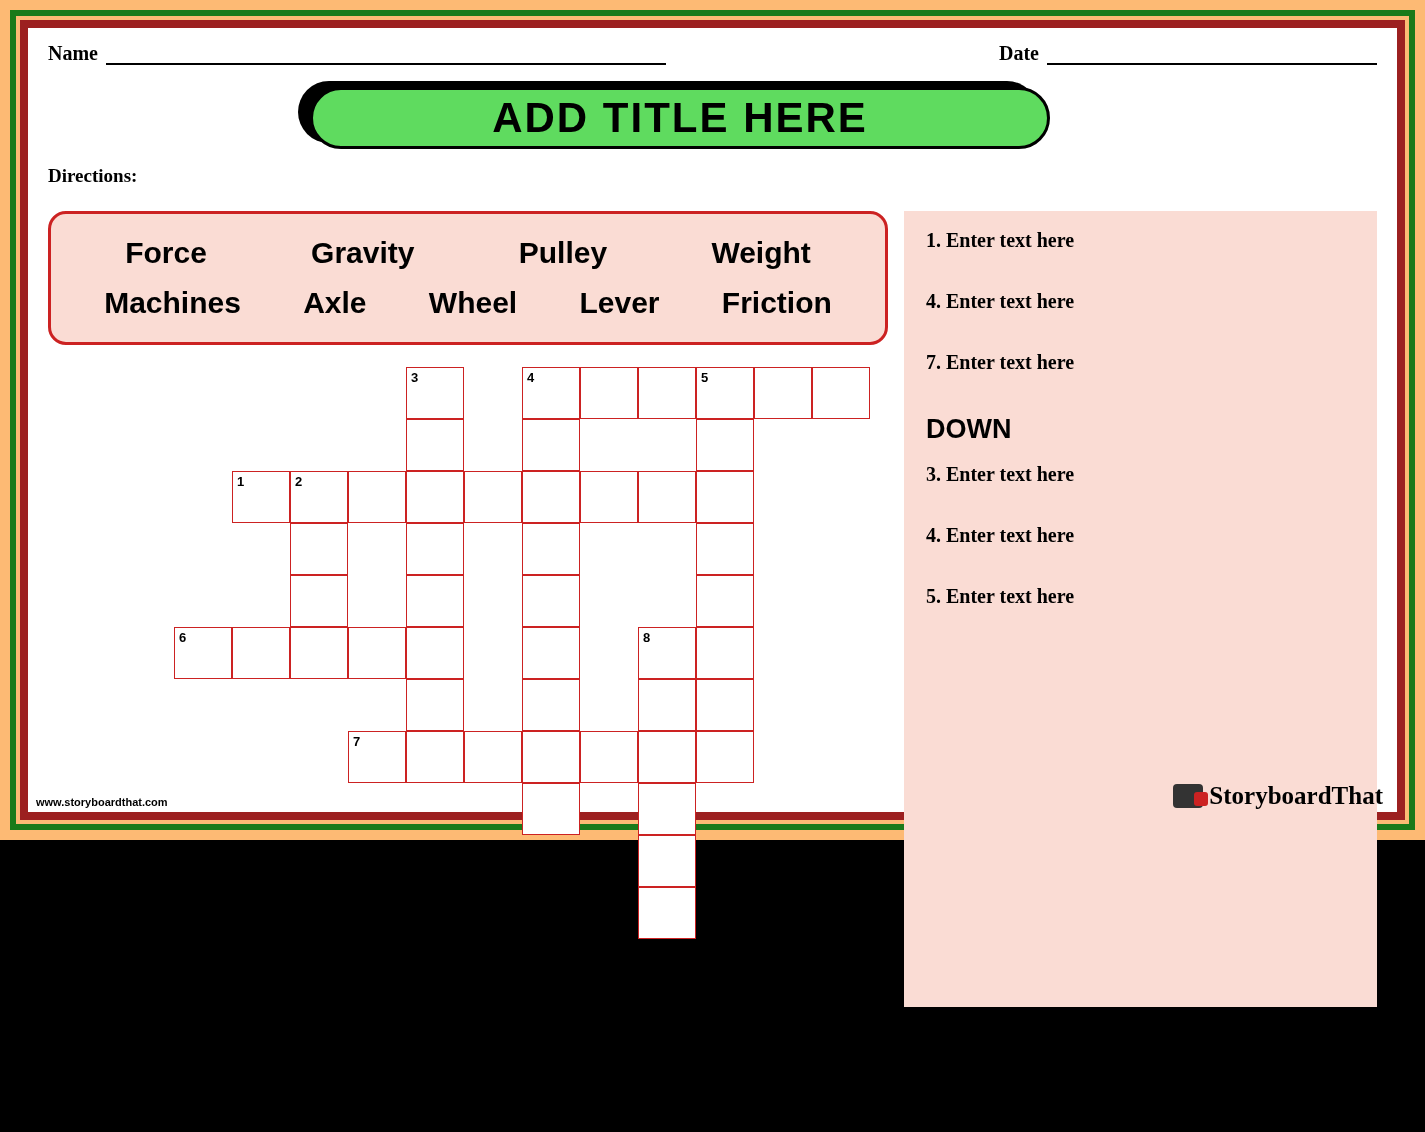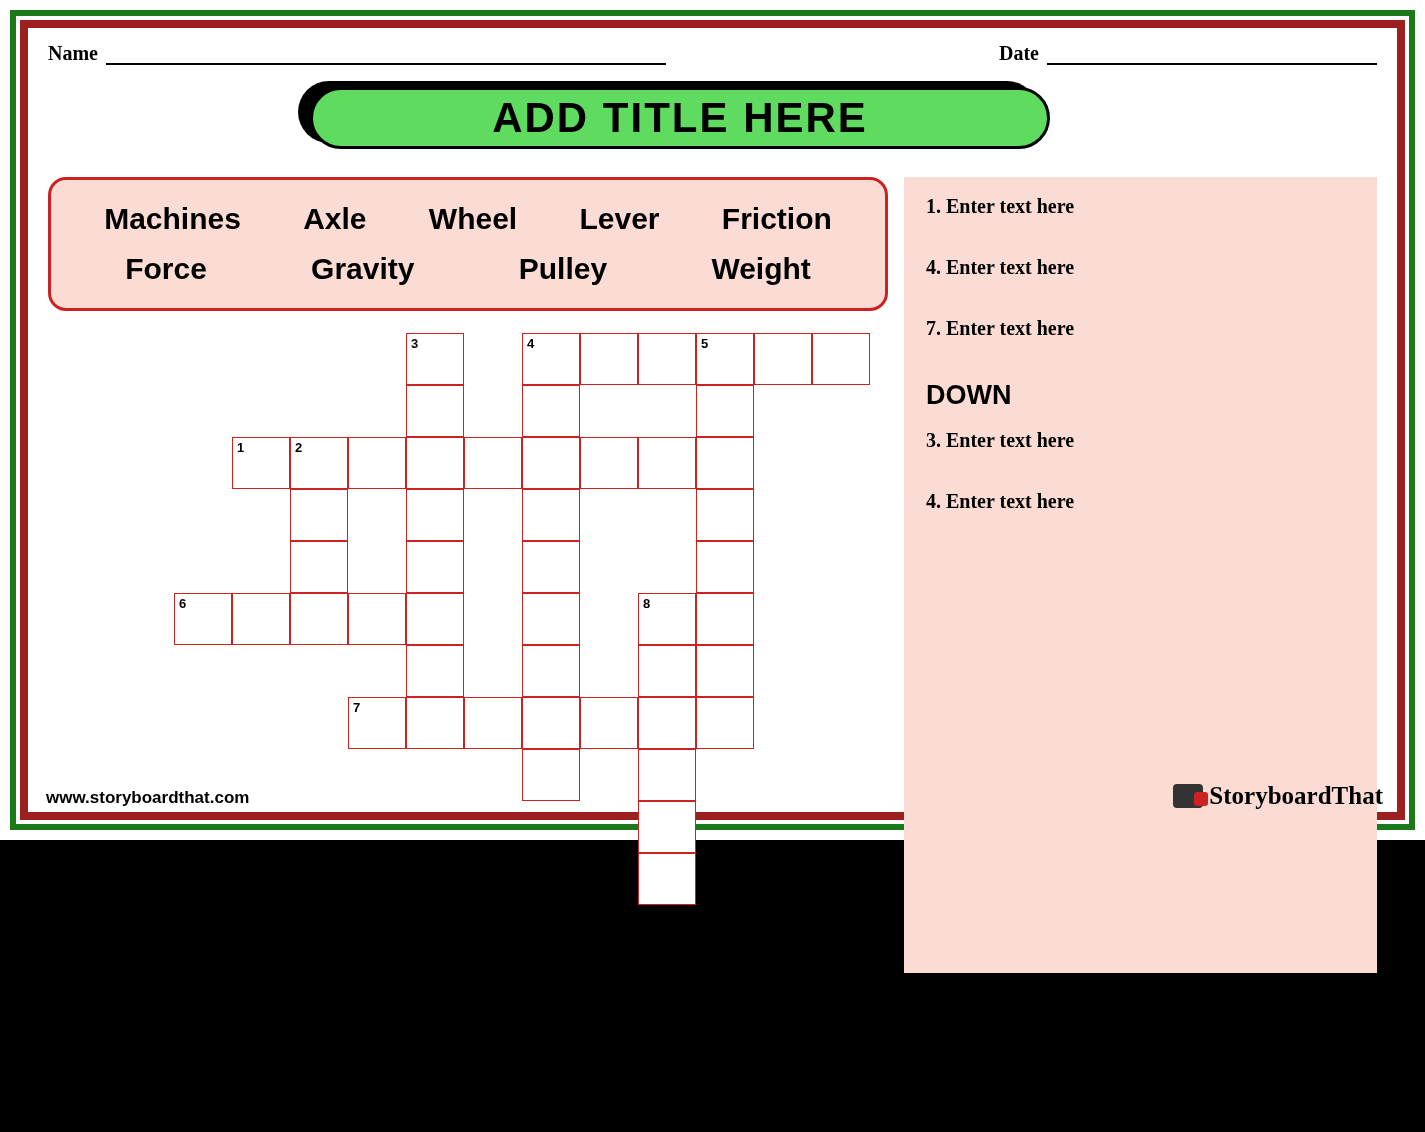--- a/index.html
+++ b/index.html
@@ -1,17 +1,17 @@
 <!DOCTYPE html>
 <html><head>
 <meta charset="utf-8">
 <style>
 * { box-sizing: border-box; margin: 0; padding: 0; }
 body { background: #000; width: 1425px; height: 1132px; font-family: Arial, sans-serif; overflow: hidden; }
-.outer-frame { width: 1425px; height: 840px; background: #ffffff; padding: 10px; }
+.outer-frame { width: 1425px; height: 840px; background: #fdba74; padding: 10px; }
 .green-frame { width: 100%; height: 100%; border: 6px solid #1a7a1a; padding: 4px; }
 .red-frame { width: 100%; height: 100%; border: 8px solid #9c2020; background: #fff; position: relative; }
 .header-row { display: flex; justify-content: space-between; padding: 14px 20px 0 20px; font-family: Georgia, serif; font-weight: bold; font-size: 20px; }
 .name-field, .date-field { display: flex; align-items: flex-end; }
 .name-field .line { display: inline-block; width: 560px; border-bottom: 2px solid #000; margin-left: 8px; height: 22px; }
 .date-field .line { display: inline-block; width: 330px; border-bottom: 2px solid #000; margin-left: 8px; height: 22px; }
 .title-wrap { position: relative; width: 100%; height: 78px; margin-top: 16px; }
 .title-shadow { position: absolute; left: 270px; top: 0; width: 740px; height: 62px; background: #000; border-radius: 35px; }
 .title-pill { position: absolute; left: 282px; top: 6px; width: 740px; height: 62px; background: #5fdb5f; border: 3px solid #000; border-radius: 35px; display: flex; align-items: center; justify-content: center; }
 .title-pill span { font-family: Impact, 'Arial Black', sans-serif; font-size: 42px; font-weight: 900; letter-spacing: 2px; color: #000; }
@@ -19,21 +19,21 @@
 .content { display: flex; gap: 16px; padding: 18px 20px 0 20px; }
 .left-col { flex: 1; }
 .word-bank { background: #fadcd4; border: 3px solid #c22; border-radius: 18px; padding: 14px 22px; font-family: 'Arial Black', Arial, sans-serif; font-weight: 900; font-size: 30px; }
 .word-bank .row { display: flex; justify-content: space-around; padding: 8px 0; }
 .crossword { position: relative; width: 830px; height: 640px; margin-top: 22px; margin-left: 10px; }
 .cell { position: absolute; width: 58px; height: 52px; border: 1px solid #c22; background: #fff; font-size: 13px; font-weight: bold; padding: 2px 4px; }
 .clues-col { width: 500px; background: #fadcd4; padding: 18px 22px; font-family: Georgia, serif; }
 .clue-heading { font-family: 'Arial Black', Arial, sans-serif; font-weight: 900; font-size: 27px; margin-bottom: 18px; }
 .clue-item { font-weight: bold; font-size: 20px; margin-bottom: 38px; }
 .clue-heading.down { margin-top: 40px; }
-.footer { position: absolute; bottom: 4px; left: 18px; font-size: 17px; font-weight: bold; }
+.footer { position: absolute; bottom: 4px; left: 8px; font-size: 11px; font-weight: bold; }
 .brand { position: absolute; bottom: 2px; right: 14px; display: flex; align-items: center; font-family: Georgia, serif; font-size: 25px; font-weight: 600; }
 .brand .bubble { width: 30px; height: 24px; background: #333; border-radius: 4px; margin-right: 6px; position: relative; }
 .brand .bubble::after { content: ''; position: absolute; right: -5px; bottom: 2px; width: 14px; height: 14px; background: #c22; border-radius: 3px; }
 </style>
 </head>
 <body>
 
 <div class="outer-frame">
   <div class="green-frame">
     <div class="red-frame">
@@ -49,37 +49,38 @@
         </div>
       </div>
 
       <div class="title-wrap">
         <div class="title-shadow"></div>
         <div class="title-pill">
           <span>ADD TITLE HERE</span>
         </div>
       </div>
 
+      <div class="directions">Directions:</div>
 
       <div class="content">
         <div class="left-col">
 
           <div class="word-bank">
             <div class="row">
+              <span>Force</span>
+              <span>Gravity</span>
+              <span>Pulley</span>
+              <span>Weight</span>
+            </div>
+            <div class="row">
               <span>Machines</span>
               <span>Axle</span>
               <span>Wheel</span>
               <span>Lever</span>
               <span>Friction</span>
-            </div>
-            <div class="row">
-              <span>Force</span>
-              <span>Gravity</span>
-              <span>Pulley</span>
-              <span>Weight</span>
             </div>
           </div>
 
           <div class="crossword" id="crossword">
               <div class="cell" style="left: 348px; top: 0px;">3</div>
               <div class="cell" style="left: 464px; top: 0px;">4</div>
               <div class="cell" style="left: 522px; top: 0px;"></div>
               <div class="cell" style="left: 580px; top: 0px;"></div>
               <div class="cell" style="left: 638px; top: 0px;">5</div>
               <div class="cell" style="left: 696px; top: 0px;"></div>
@@ -134,20 +135,21 @@
         <div class="clues-col">
           <div id="across-list">
               <div class="clue-item">1. Enter text here</div>
               <div class="clue-item">4. Enter text here</div>
               <div class="clue-item">7. Enter text here</div>
             </div>
           <div class="clue-heading down">DOWN</div>
           <div id="down-list">
               <div class="clue-item">3. Enter text here</div>
               <div class="clue-item">4. Enter text here</div>
+              <div class="clue-item">5. Enter text here</div>
             </div>
         </div>
       </div>
 
       <div class="footer">www.storyboardthat.com</div>
       <div class="brand">
         <span class="bubble"></span>
         <span>StoryboardThat</span>
       </div>
 

